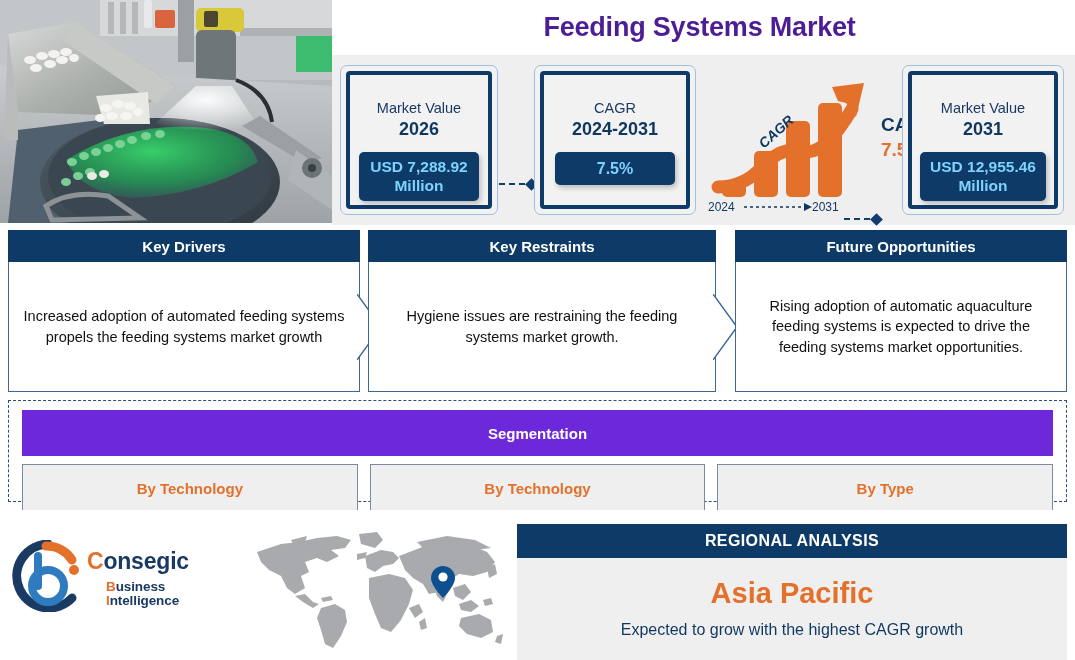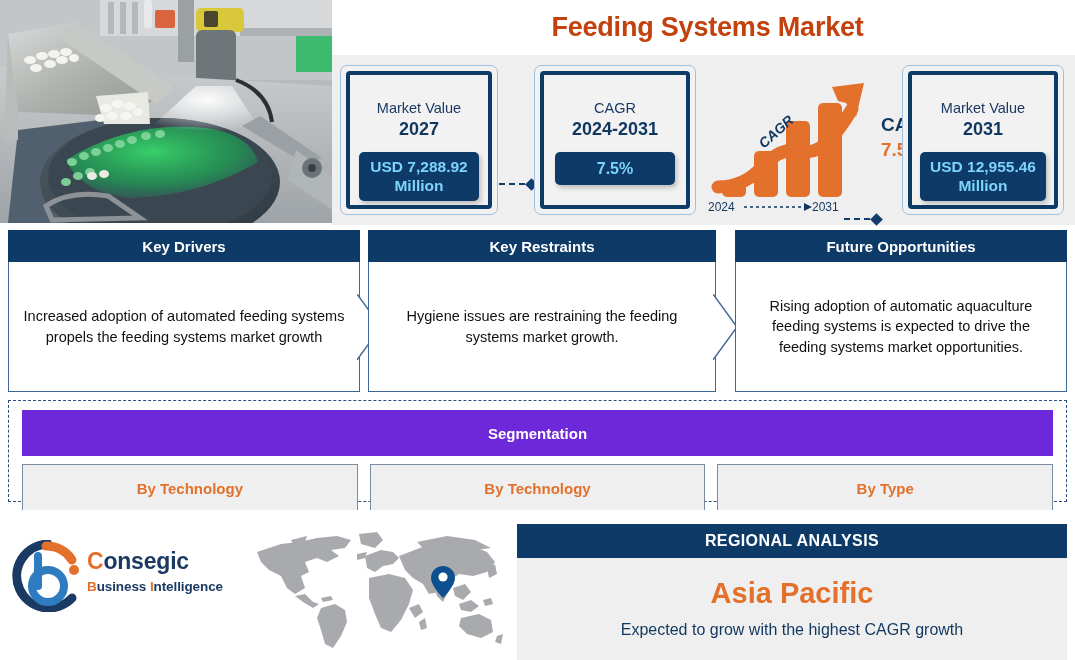--- a/index.html
+++ b/index.html
@@ -16,23 +16,22 @@
 
   .photo {
     position:absolute; left:0; top:0; width:332px; height:223px;
     overflow:hidden; background:#8a9097;
   }
   .photo svg { display:block; }
 
   .hero { position:absolute; left:332px; top:0; width:743px; height:225px; background:#ffffff; }
   .hero-title {
     position:absolute; left:0; top:12px; width:735px;
-    text-align:center; font-size:27px; font-weight:bold; color:#c2410c;
+    text-align:center; font-size:27px; font-weight:bold; color:#4c1d95;
     letter-spacing:-0.2px;
-    margin-left:8px;
   }
   .stats-band {
     position:absolute; left:0; top:55px; width:743px; height:170px;
     background:#EFEFEF;
   }
 
   .stat-card {
     position:absolute; top:10px; height:150px;
     background:#F2F2F2;
     border:1px solid #9FC0E0;
@@ -119,21 +118,21 @@
     display:flex; align-items:center; justify-content:center;
     font-size:15px; font-weight:bold; color:#E3712B;
   }
 
   
   .bottom { position:absolute; left:0; top:510px; width:1075px; height:150px; background:#ffffff; }
   .logo { position:absolute; left:12px; top:30px; width:226px; height:76px; }
   .logo-text { position:absolute; left:75px; top:10px; }
   .logo-name { font-size:23px; font-weight:bold; color:#1B3A63; line-height:1; letter-spacing:-0.2px; }
   .logo-name .accent { color:#E3712B; }
-  .logo-sub { font-size:13.5px; font-weight:bold; color:#1B3A63; line-height:1; margin-top:7px; letter-spacing:-0.1px; }
+  .logo-sub { font-size:13.5px; font-weight:bold; color:#1B3A63; line-height:1; margin-top:7px; letter-spacing:-0.1px;margin-left:19px; }
   .logo-sub .accent { color:#E3712B; }
 
   .worldmap { position:absolute; left:247px; top:22px; width:258px; height:118px; }
 
   .regional { position:absolute; left:517px; top:14px; width:550px; height:136px; }
   .reg-head {
     height:34px; background:#0E3A67; color:#ffffff;
     font-size:16px; font-weight:bold; letter-spacing:0.4px;
     display:flex; align-items:center; justify-content:center;
   }
@@ -263,21 +262,21 @@
     </div>
 
     <div class="hero">
       <div class="hero-title">Feeding Systems Market</div>
 
       <div class="stats-band">
 
         <div class="stat-card" id="card-2023">
           <div class="stat-inner">
             <div class="stat-label">Market Value</div>
-            <div class="stat-year">2027</div>
+            <div class="stat-year">2026</div>
             <div class="stat-pill">
               <span>USD 7,288.92</span><br>
               <span>Million</span>
             </div>
           </div>
         </div>
 
         <div class="connector" id="conn-1">
           <div class="conn-dash"></div>
           <div class="conn-diamond"></div>

